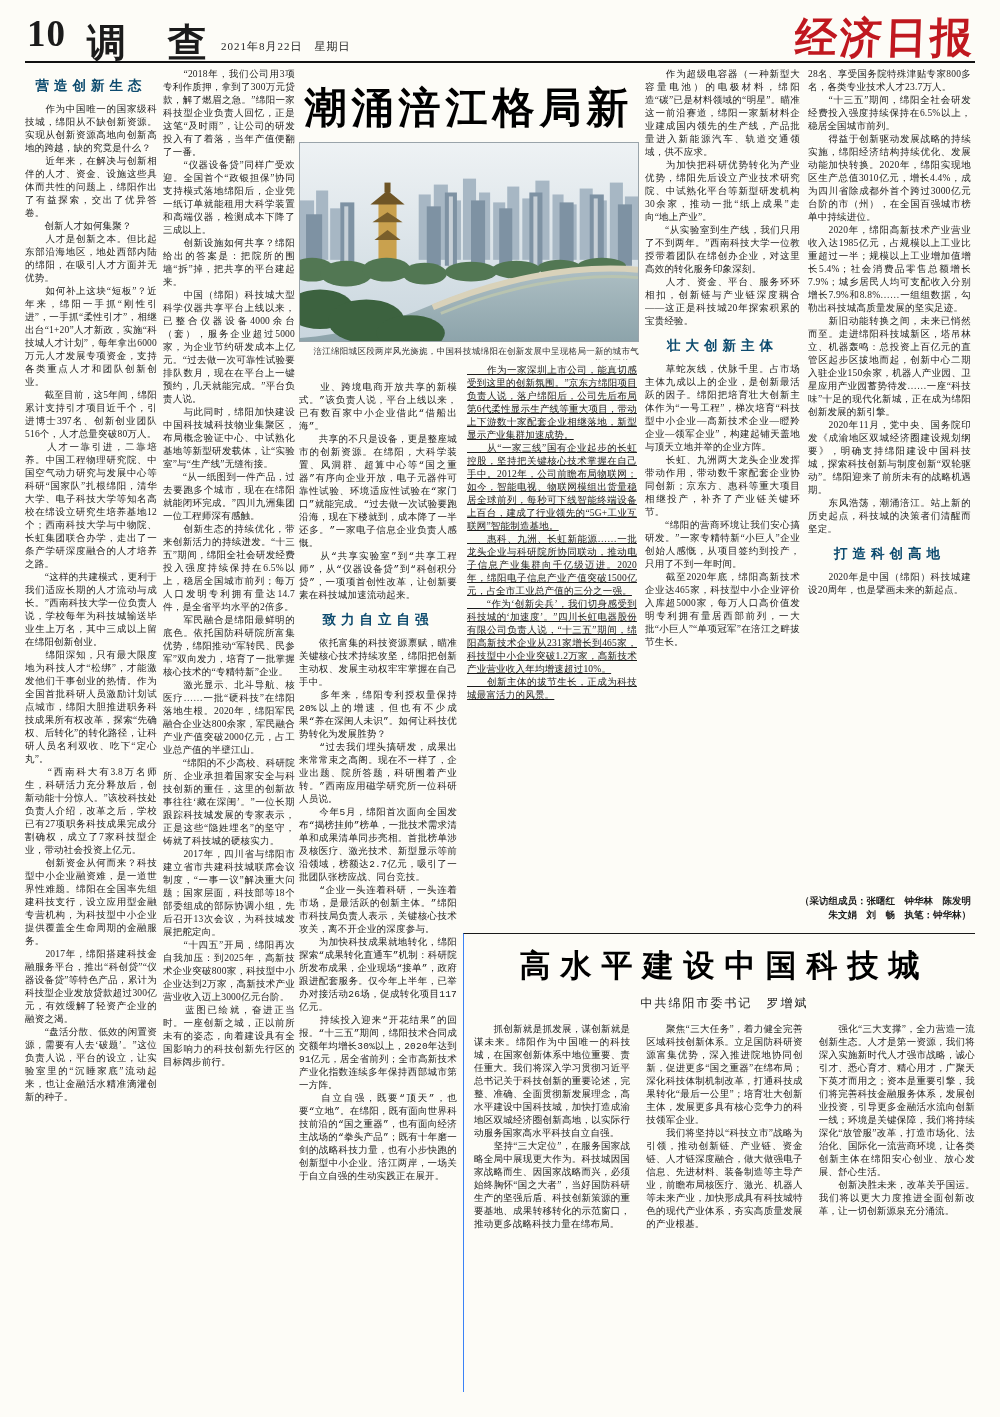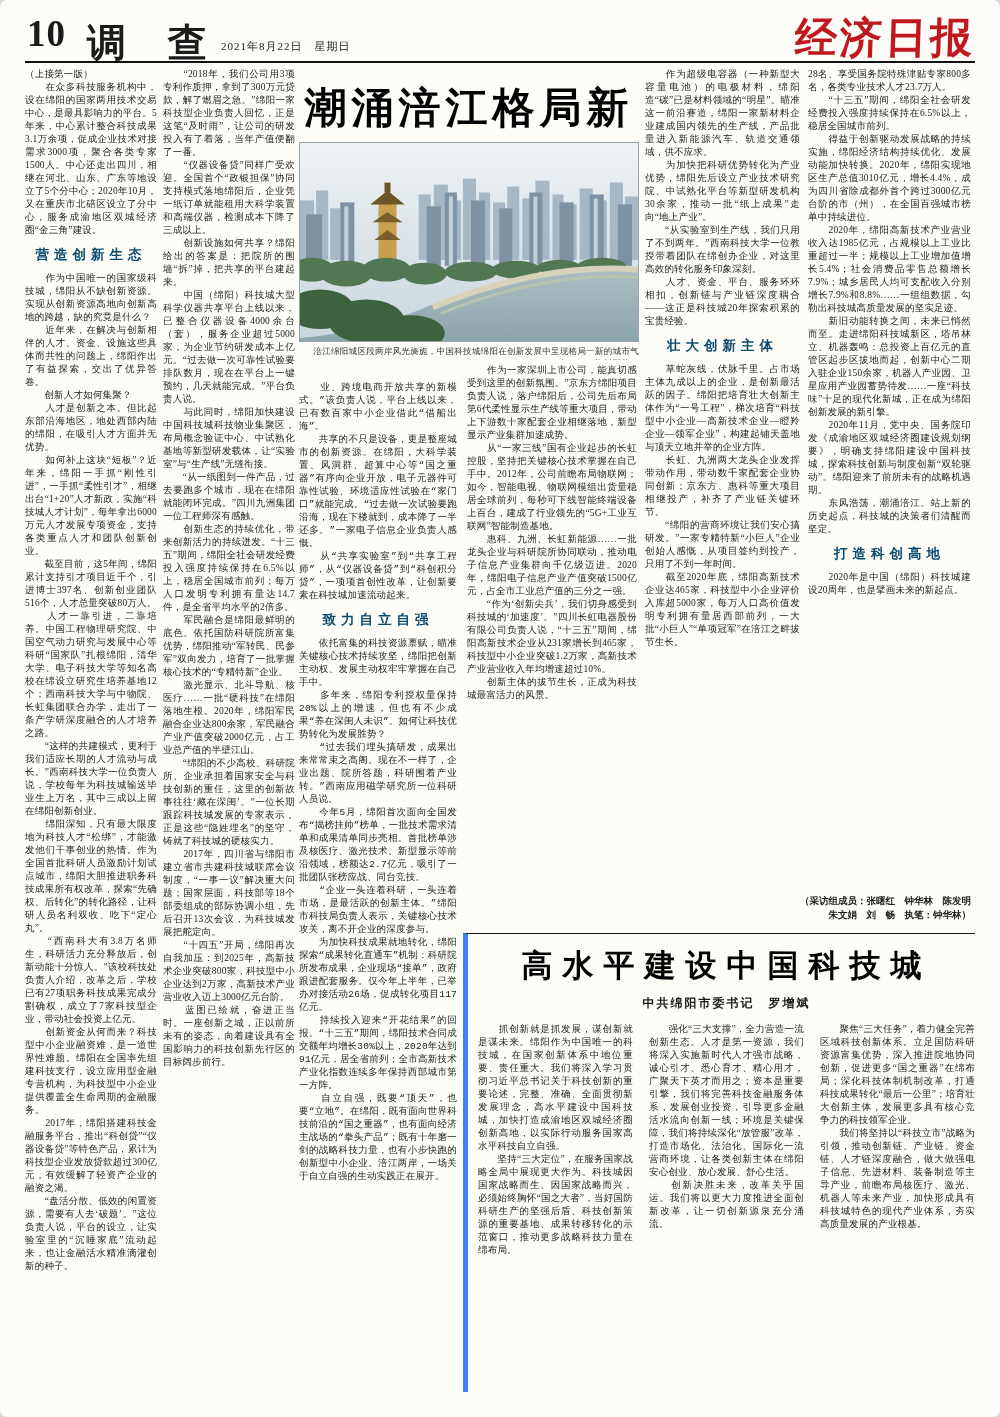--- a/index.html
+++ b/index.html
@@ -1,19 +1,19 @@
 <!DOCTYPE html>
 <html><head>
 <meta charset="utf-8">
 <style>
   html,body{margin:0;padding:0;background:#d9d9d4;}
   .page{
     position:relative;width:1000px;height:1417px;margin:0 auto;
     background:#fdfcf7;overflow:hidden;
-    font-family:"Liberation Serif","DejaVu Sans",serif;color:#1b1b1b;border-radius:7px;
+    font-family:"Liberation Serif","DejaVu Sans",serif;color:#1b1b1b;
   }
   
   .hdr{position:absolute;left:25px;top:12px;width:950px;height:48px;}
   .pg-num{position:absolute;left:2px;top:0;font-size:37px;font-weight:bold;letter-spacing:1px;}
   .section{position:absolute;left:62px;top:4px;font-size:39px;font-weight:bold;letter-spacing:16px;}
   .date{position:absolute;left:196px;bottom:6px;font-size:11px;color:#222;letter-spacing:1px;}
   .masthead{
     position:absolute;right:0;top:-2px;font-size:42px;font-weight:bold;
     letter-spacing:3px;font-family:"DejaVu Serif","Liberation Serif",serif;
     transform:skewX(-2deg);
@@ -42,47 +42,45 @@
     font-size:8.5px;color:#333;text-align:right;letter-spacing:.3px;overflow:hidden;
   }
   .credits{
     position:absolute;left:645px;top:894px;width:326px;height:36px;
     font-size:9.5px;font-weight:bold;line-height:14px;text-align:right;
     white-space:pre-line;overflow:hidden;
   }
   
   .art2{
     position:absolute;left:463px;top:933px;width:512px;height:459px;
-    border-top:1.5px solid #1a1a1a;border-left:5px solid #3b82f6;
+    border-top:1.5px solid #1a1a1a;border-left:1px solid #3b82f6;
     box-sizing:border-box;padding:12px 0 0 10px;
   }
   .headline2{
     font-size:31px;font-weight:bold;letter-spacing:10px;text-align:center;
     color:#000;line-height:40px;
   }
-  .byline{font-size:12px;font-weight:bold;text-align:center;letter-spacing:2px;margin-top:9px;}
+  .byline{font-size:12px;font-weight:normal;text-align:center;letter-spacing:2px;margin-top:9px;}
   .art2-cols{display:flex;gap:16px;margin-top:11px;}
   .a2col{flex:1;height:351px;overflow:hidden;}
 </style>
 </head>
 <body>
 
 <div class="page">
 
   <div class="hdr">
     <span class="pg-num">10</span>
     <span class="section">调 查</span>
     <span class="date">2021年8月22日　星期日</span>
     <span class="masthead" id="masthead" style="color: rgb(192, 24, 31);">经济日报</span>
   </div>
   <div class="hdr-rule"></div>
 
   <div class="col" style="left:25px;top:68px;width:132px;height:1324px;">
-    <div class="body-text">（上接第一版）
-　　在众多科技服务机构中，设在绵阳的国家两用技术交易中心，是最具影响力的平台。5年来，中心累计整合科技成果3.1万余项，促成企业技术对接需求3000项，聚合各类专家1500人。中心还走出四川，相继在河北、山东、广东等地设立了5个分中心；2020年10月，又在重庆市北碚区设立了分中心，服务成渝地区双城经济圈“金三角”建设。</div>
     <div class="sec-head">营造创新生态</div>
     <div class="body-text">　　作为中国唯一的国家级科技城，绵阳从不缺创新资源。实现从创新资源高地向创新高地的跨越，缺的究竟是什么？
 　　近年来，在解决与创新相伴的人才、资金、设施这些具体而共性的问题上，绵阳作出了有益探索，交出了优异答卷。
 　　创新人才如何集聚？
 　　人才是创新之本。但比起东部沿海地区，地处西部内陆的绵阳，在吸引人才方面并无优势。
 　　如何补上这块“短板”？近年来，绵阳一手抓“刚性引进”，一手抓“柔性引才”，相继出台“1+20”人才新政，实施“科技城人才计划”，每年拿出6000万元人才发展专项资金，支持各类重点人才和团队创新创业。
 　　截至目前，这5年间，绵阳累计支持引才项目近千个，引进博士397名、创新创业团队516个，人才总量突破80万人。
 　　人才一靠引进，二靠培养。中国工程物理研究院、中国空气动力研究与发展中心等科研“国家队”扎根绵阳，清华大学、电子科技大学等知名高校在绵设立研究生培养基地12个；西南科技大学与中物院、长虹集团联合办学，走出了一条产学研深度融合的人才培养之路。
 　　“这样的共建模式，更利于我们适应长期的人才流动与成长。”西南科技大学一位负责人说，学校每年为科技城输送毕业生上万名，其中三成以上留在绵阳创新创业。
 　　绵阳深知，只有最大限度地为科技人才“松绑”，才能激发他们干事创业的热情。作为全国首批科研人员激励计划试点城市，绵阳大胆推进职务科技成果所有权改革，探索“先确权、后转化”的转化路径，让科研人员名利双收、吃下“定心丸”。
@@ -206,21 +204,21 @@
     <div class="body-text">　　依托富集的科技资源禀赋，瞄准关键核心技术持续攻坚，绵阳把创新主动权、发展主动权牢牢掌握在自己手中。
 　　多年来，绵阳专利授权量保持20%以上的增速，但也有不少成果“养在深闺人未识”。如何让科技优势转化为发展胜势？
 　　“过去我们埋头搞研发，成果出来常常束之高阁。现在不一样了，企业出题、院所答题，科研围着产业转。”西南应用磁学研究所一位科研人员说。
 　　今年5月，绵阳首次面向全国发布“揭榜挂帅”榜单，一批技术需求清单和成果清单同步亮相。首批榜单涉及核医疗、激光技术、新型显示等前沿领域，榜额达2.7亿元，吸引了一批团队张榜应战、同台竞技。
 　　“企业一头连着科研，一头连着市场，是最活跃的创新主体。”绵阳市科技局负责人表示，关键核心技术攻关，离不开企业的深度参与。
 　　为加快科技成果就地转化，绵阳探索“成果转化直通车”机制：科研院所发布成果，企业现场“接单”，政府跟进配套服务。仅今年上半年，已举办对接活动26场，促成转化项目117亿元。
 　　持续投入迎来“开花结果”的回报。“十三五”期间，绵阳技术合同成交额年均增长30%以上，2020年达到91亿元，居全省前列；全市高新技术产业化指数连续多年保持西部城市第一方阵。
 　　自立自强，既要“顶天”，也要“立地”。在绵阳，既有面向世界科技前沿的“国之重器”，也有面向经济主战场的“拳头产品”；既有十年磨一剑的战略科技力量，也有小步快跑的创新型中小企业。涪江两岸，一场关于自立自强的生动实践正在展开。</div>
   </div>
 
-  <div class="col" style="left:467px;top:364px;width:170px;height:559px;">
+  <div class="col" style="left:467px;top:364px;width:170px;height:559px;text-decoration:underline;">
     <div class="body-text">　　作为一家深圳上市公司，能真切感受到这里的创新氛围。”京东方绵阳项目负责人说，落户绵阳后，公司先后布局第6代柔性显示生产线等重大项目，带动上下游数十家配套企业相继落地，新型显示产业集群加速成势。
 　　从“一家三线”国有企业起步的长虹控股，坚持把关键核心技术掌握在自己手中。2012年，公司前瞻布局物联网；如今，智能电视、物联网模组出货量稳居全球前列，每秒可下线智能终端设备上百台，建成了行业领先的“5G+工业互联网”智能制造基地。
 　　惠科、九洲、长虹新能源……一批龙头企业与科研院所协同联动，推动电子信息产业集群向千亿级迈进。2020年，绵阳电子信息产业产值突破1500亿元，占全市工业总产值的三分之一强。
 　　“作为‘创新尖兵’，我们切身感受到科技城的‘加速度’。”四川长虹电器股份有限公司负责人说，“十三五”期间，绵阳高新技术企业从231家增长到465家，科技型中小企业突破1.2万家，高新技术产业营业收入年均增速超过10%。
 　　创新主体的拔节生长，正成为科技城最富活力的风景。</div>
   </div>
 
   <div class="col" style="left:645px;top:68px;width:155px;height:819px;">
     <div class="body-text">　　作为超级电容器（一种新型大容量电池）的电极材料，绵阳造“碳”已是材料领域的“明星”。瞄准这一前沿赛道，绵阳一家新材料企业建成国内领先的生产线，产品批量进入新能源汽车、轨道交通领域，供不应求。
 　　为加快把科研优势转化为产业优势，绵阳先后设立产业技术研究院、中试熟化平台等新型研发机构30余家，推动一批“纸上成果”走向“地上产业”。
@@ -247,20 +245,20 @@
 
   <div class="credits">（采访组成员：张曙红　钟华林　陈发明
 朱文娟　刘　畅　执笔：钟华林）</div>
 
   <div class="art2">
     <div class="headline2">高水平建设中国科技城</div>
     <div class="byline">中共绵阳市委书记　罗增斌</div>
     <div class="art2-cols">
       <div class="body-text a2col">　　抓创新就是抓发展，谋创新就是谋未来。绵阳作为中国唯一的科技城，在国家创新体系中地位重要、责任重大。我们将深入学习贯彻习近平总书记关于科技创新的重要论述，完整、准确、全面贯彻新发展理念，高水平建设中国科技城，加快打造成渝地区双城经济圈创新高地，以实际行动服务国家高水平科技自立自强。
 　　坚持“三大定位”，在服务国家战略全局中展现更大作为。科技城因国家战略而生、因国家战略而兴，必须始终胸怀“国之大者”，当好国防科研生产的坚强后盾、科技创新策源的重要基地、成果转移转化的示范窗口，推动更多战略科技力量在绵布局。</div>
+      <div class="body-text a2col">　　聚焦“三大任务”，着力健全完善区域科技创新体系。立足国防科研资源富集优势，深入推进院地协同创新，促进更多“国之重器”在绵布局；深化科技体制机制改革，打通科技成果转化“最后一公里”；培育壮大创新主体，发展更多具有核心竞争力的科技领军企业。
+　　我们将坚持以“科技立市”战略为引领，推动创新链、产业链、资金链、人才链深度融合，做大做强电子信息、先进材料、装备制造等主导产业，前瞻布局核医疗、激光、机器人等未来产业，加快形成具有科技城特色的现代产业体系，夯实高质量发展的产业根基。</div>
       <div class="body-text a2col">　　强化“三大支撑”，全力营造一流创新生态。人才是第一资源，我们将深入实施新时代人才强市战略，诚心引才、悉心育才、精心用才，广聚天下英才而用之；资本是重要引擎，我们将完善科技金融服务体系，发展创业投资，引导更多金融活水流向创新一线；环境是关键保障，我们将持续深化“放管服”改革，打造市场化、法治化、国际化一流营商环境，让各类创新主体在绵阳安心创业、放心发展、舒心生活。
 　　创新决胜未来，改革关乎国运。我们将以更大力度推进全面创新改革，让一切创新源泉充分涌流。</div>
-      <div class="body-text a2col">　　聚焦“三大任务”，着力健全完善区域科技创新体系。立足国防科研资源富集优势，深入推进院地协同创新，促进更多“国之重器”在绵布局；深化科技体制机制改革，打通科技成果转化“最后一公里”；培育壮大创新主体，发展更多具有核心竞争力的科技领军企业。
-　　我们将坚持以“科技立市”战略为引领，推动创新链、产业链、资金链、人才链深度融合，做大做强电子信息、先进材料、装备制造等主导产业，前瞻布局核医疗、激光、机器人等未来产业，加快形成具有科技城特色的现代产业体系，夯实高质量发展的产业根基。</div>
     </div>
   </div>
 
 </div>
 
 </body></html>

